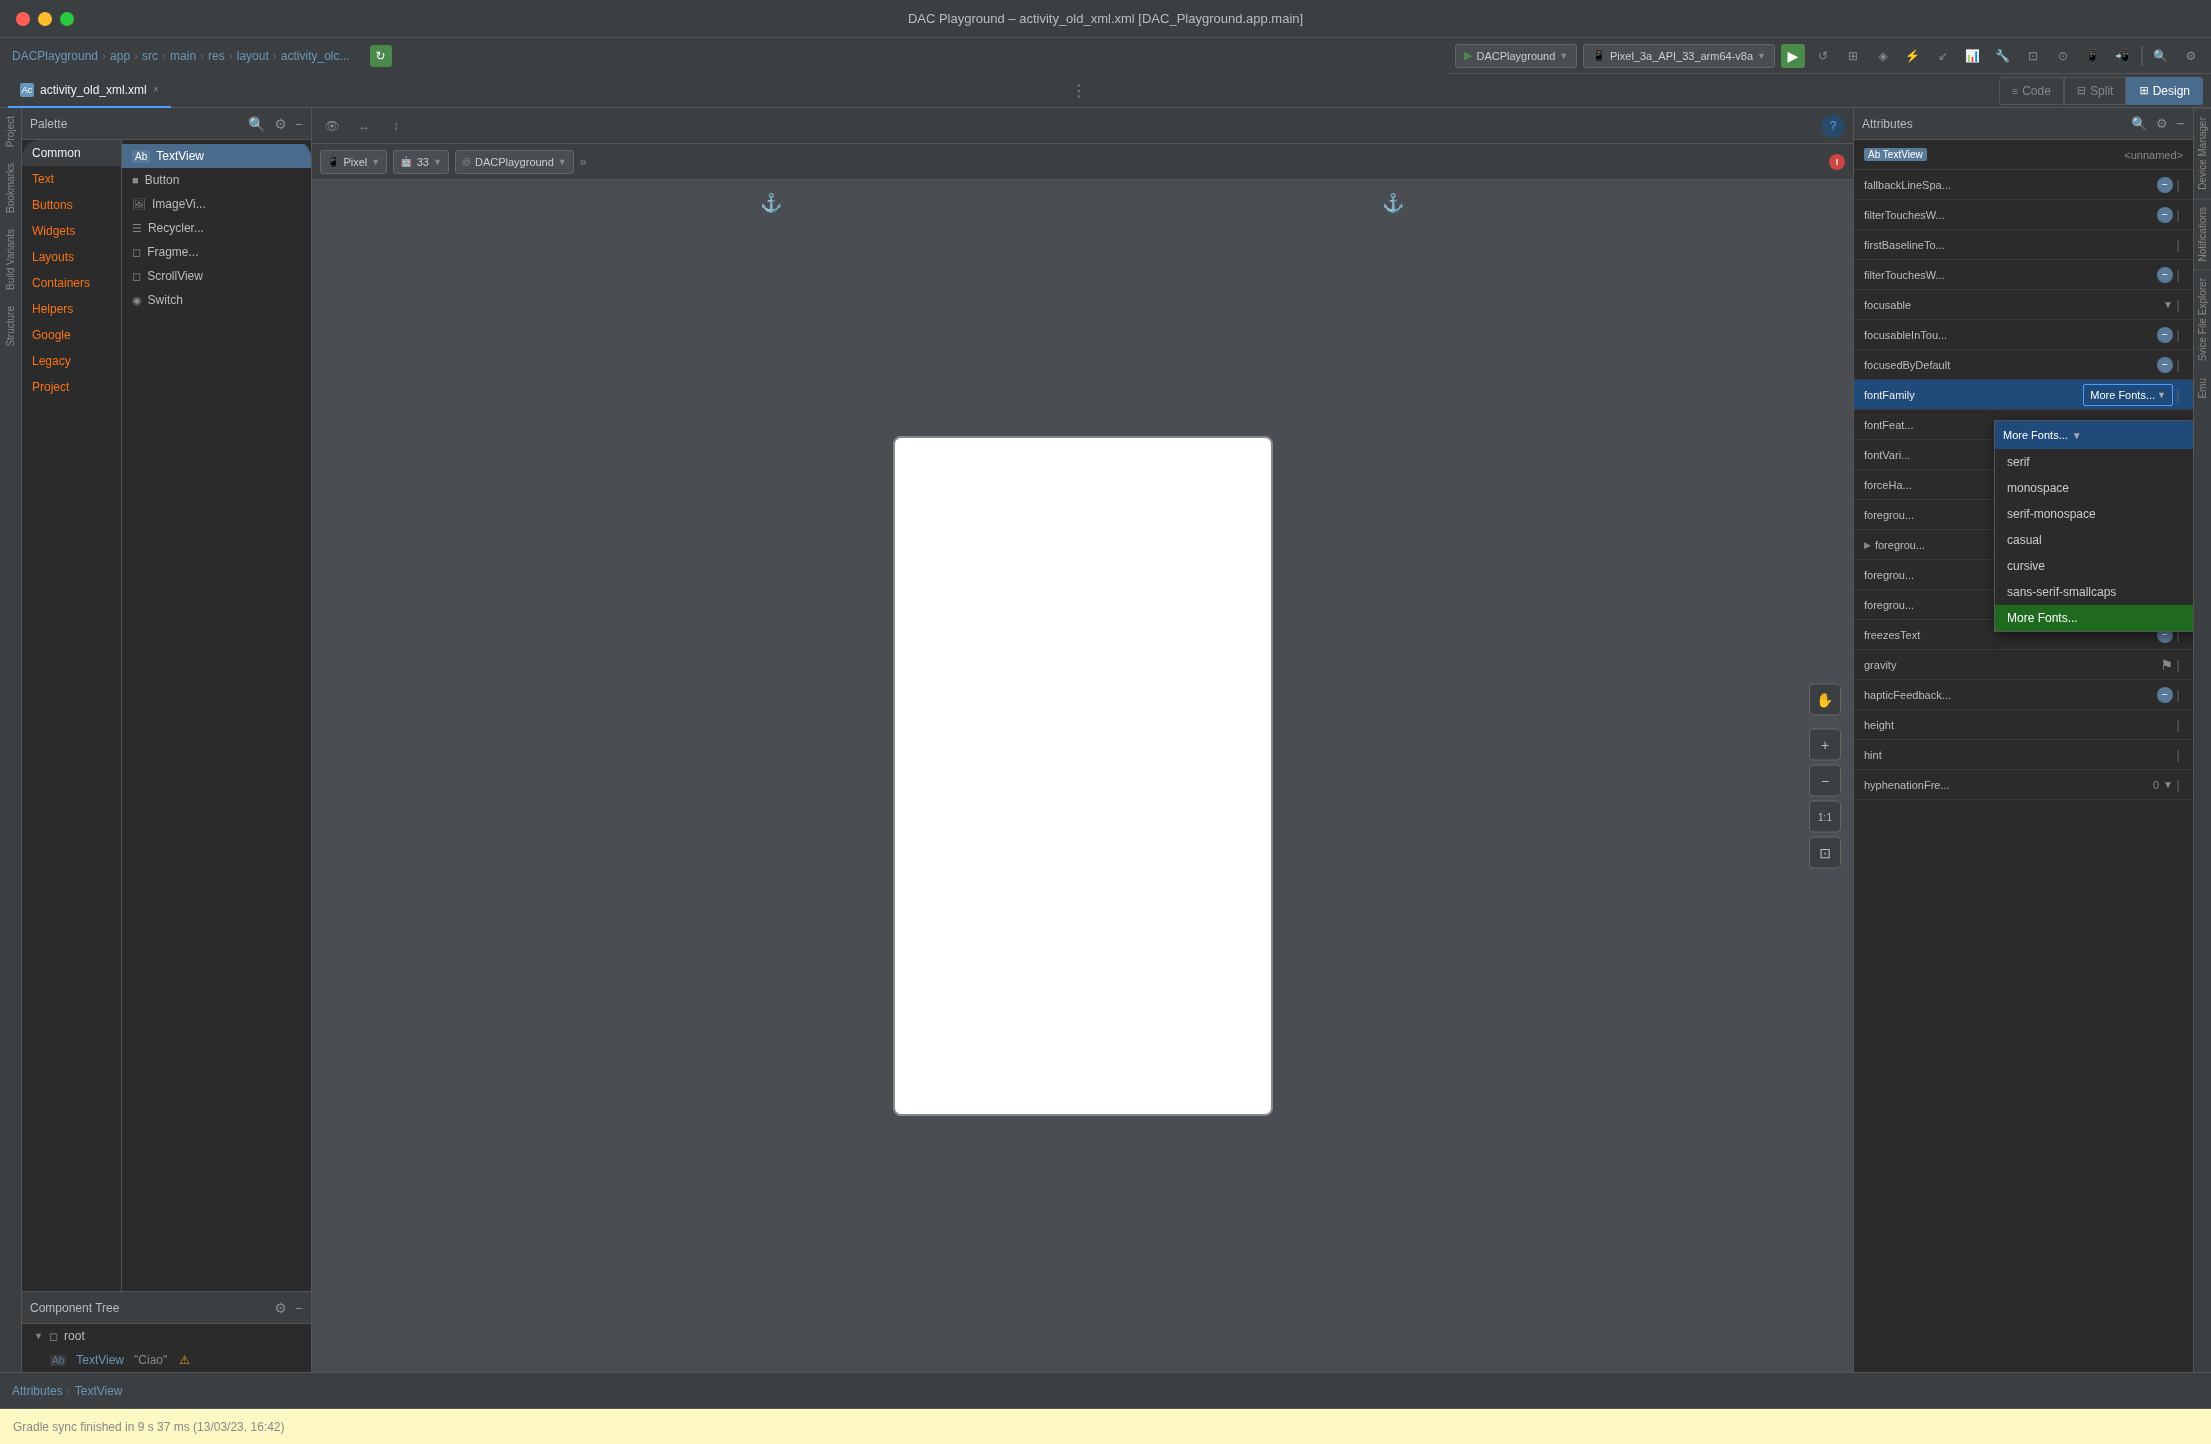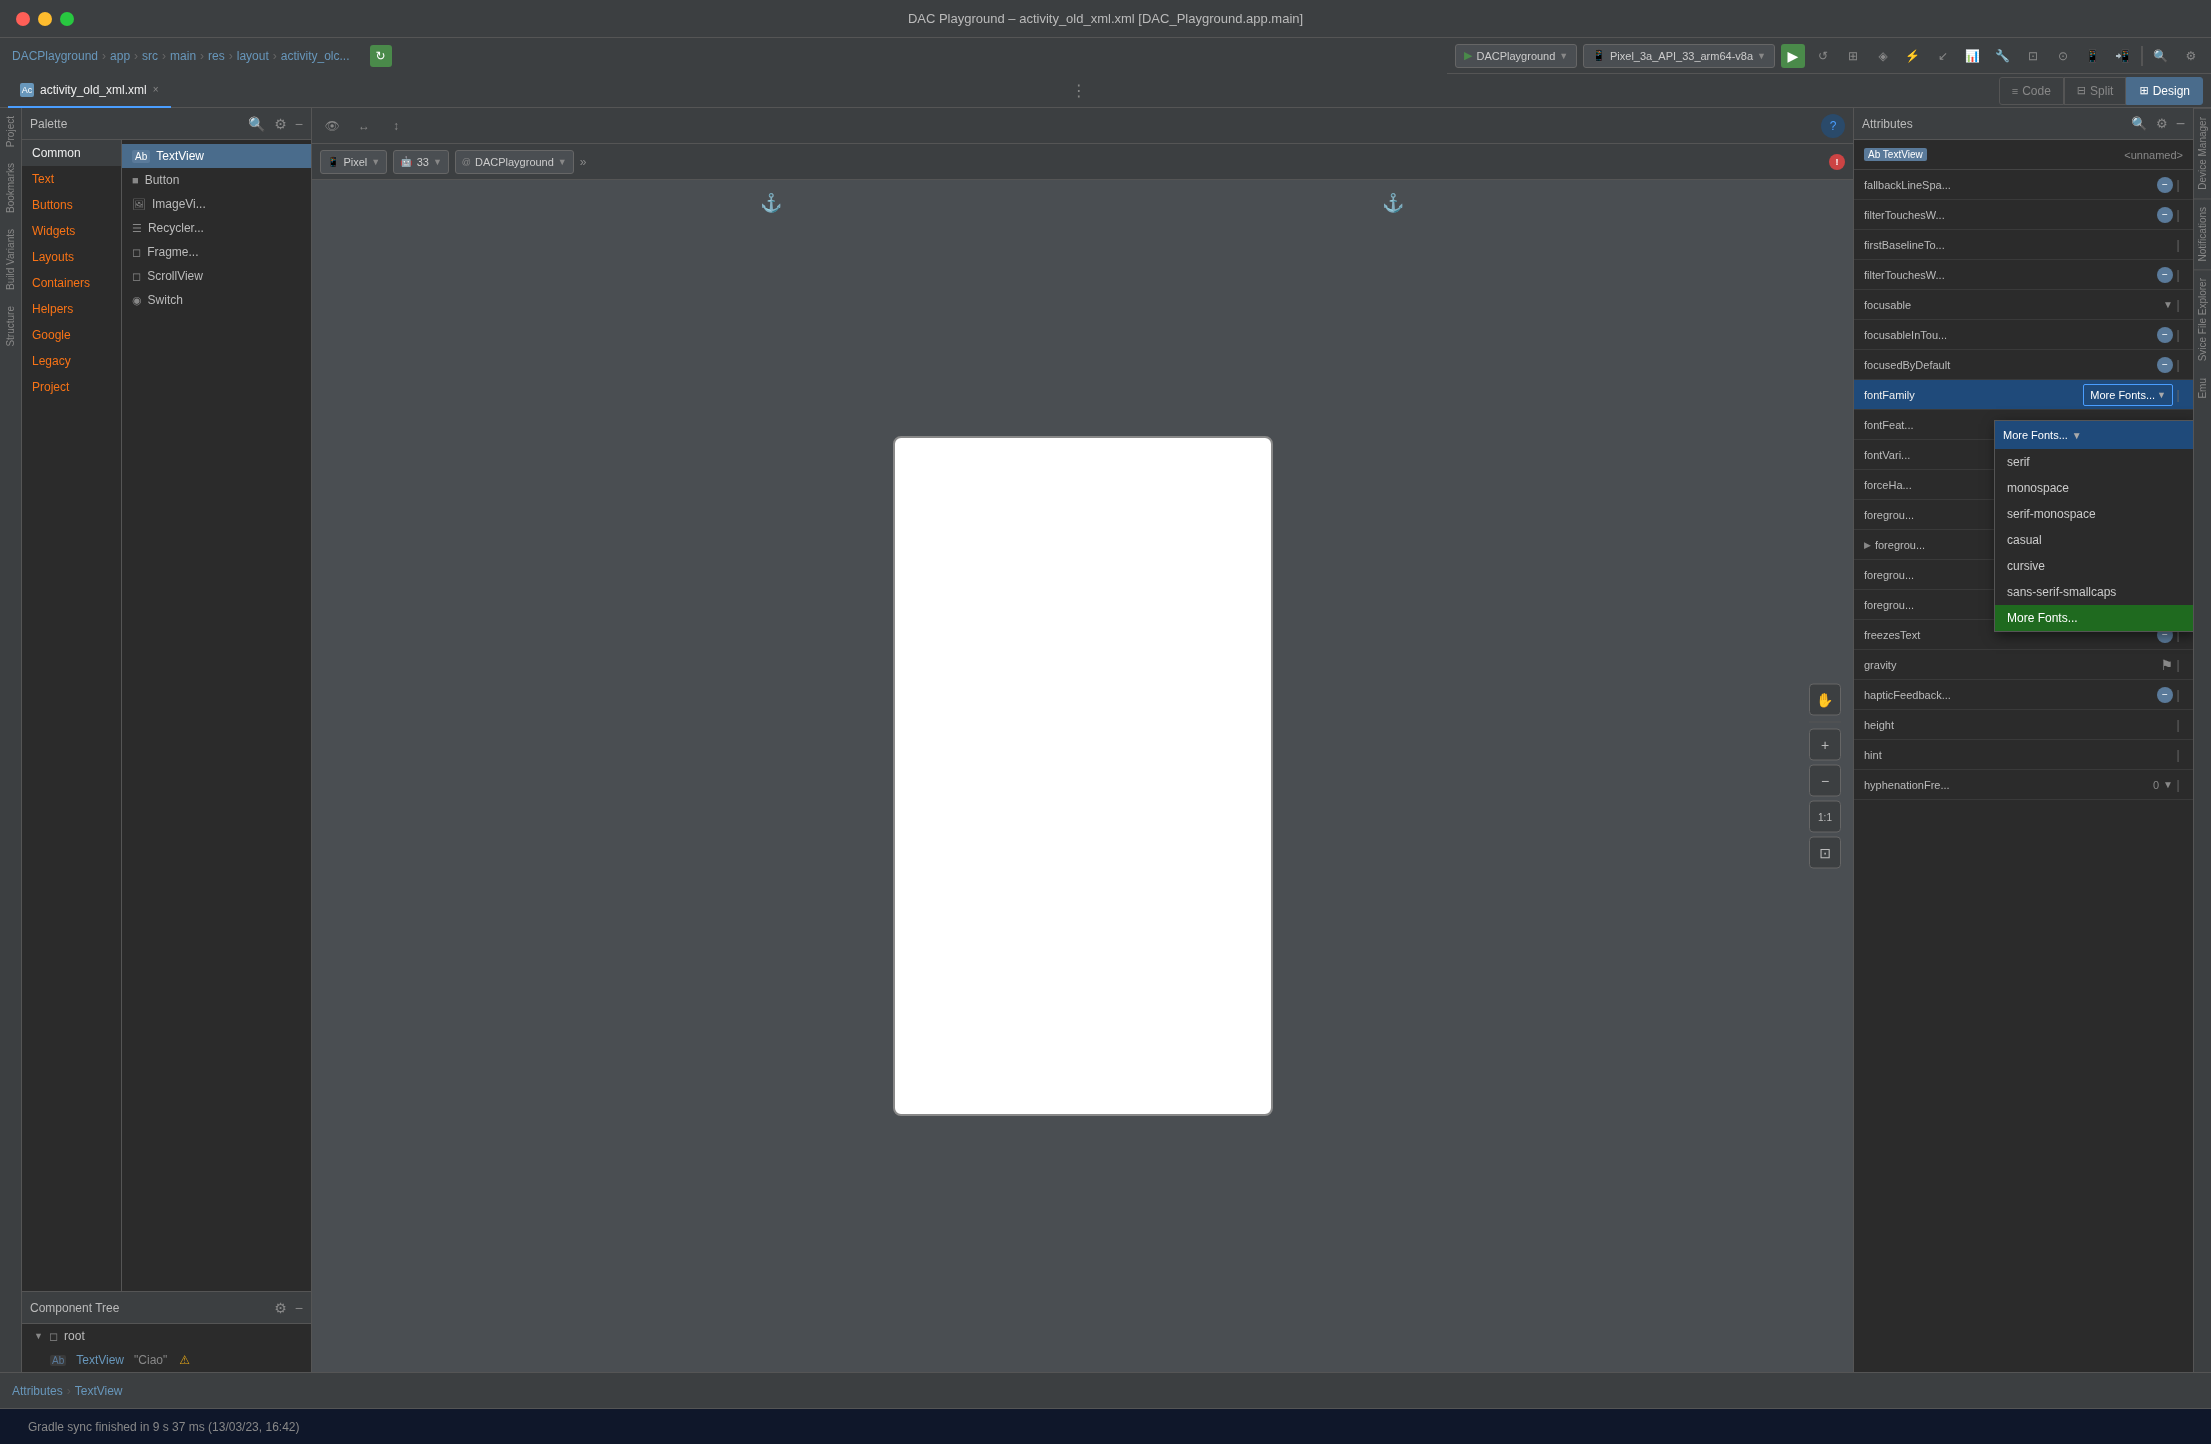--- a/index.html
+++ b/index.html
@@ -135,20 +135,21 @@
     .panel-icon-btn {
       color: #888;
       cursor: pointer;
       font-size: 14px;
     }
 
     .palette-content {
       display: flex;
       flex: 1;
       overflow: hidden;
+      border-radius: 18px;
     }
     .palette-categories {
       width: 100px;
       border-right: 1px solid #555;
       overflow-y: auto;
     }
     .palette-cat {
       padding: 6px 10px;
       font-size: 12px;
       color: #f97316;
@@ -809,15 +810,15 @@
 </div>
 
 <div class="status-bar">
   <div class="status-breadcrumb">
     <span class="status-breadcrumb-item">Attributes</span>
     <span class="status-breadcrumb-sep">›</span>
     <span class="status-breadcrumb-item">TextView</span>
   </div>
 </div>
 
-<div style="height:36px;background:#0f172a;display:flex;align-items:center;padding:0 28px;border-top:1px solid #555;">
+<div style="height:36px;background:#fef9c3;display:flex;align-items:center;padding:0 13px;border-top:1px solid #555;">
   <span style="font-size:12px;color:#888;">Gradle sync finished in 9 s 37 ms (13/03/23, 16:42)</span>
 </div>
 
 </body></html>

